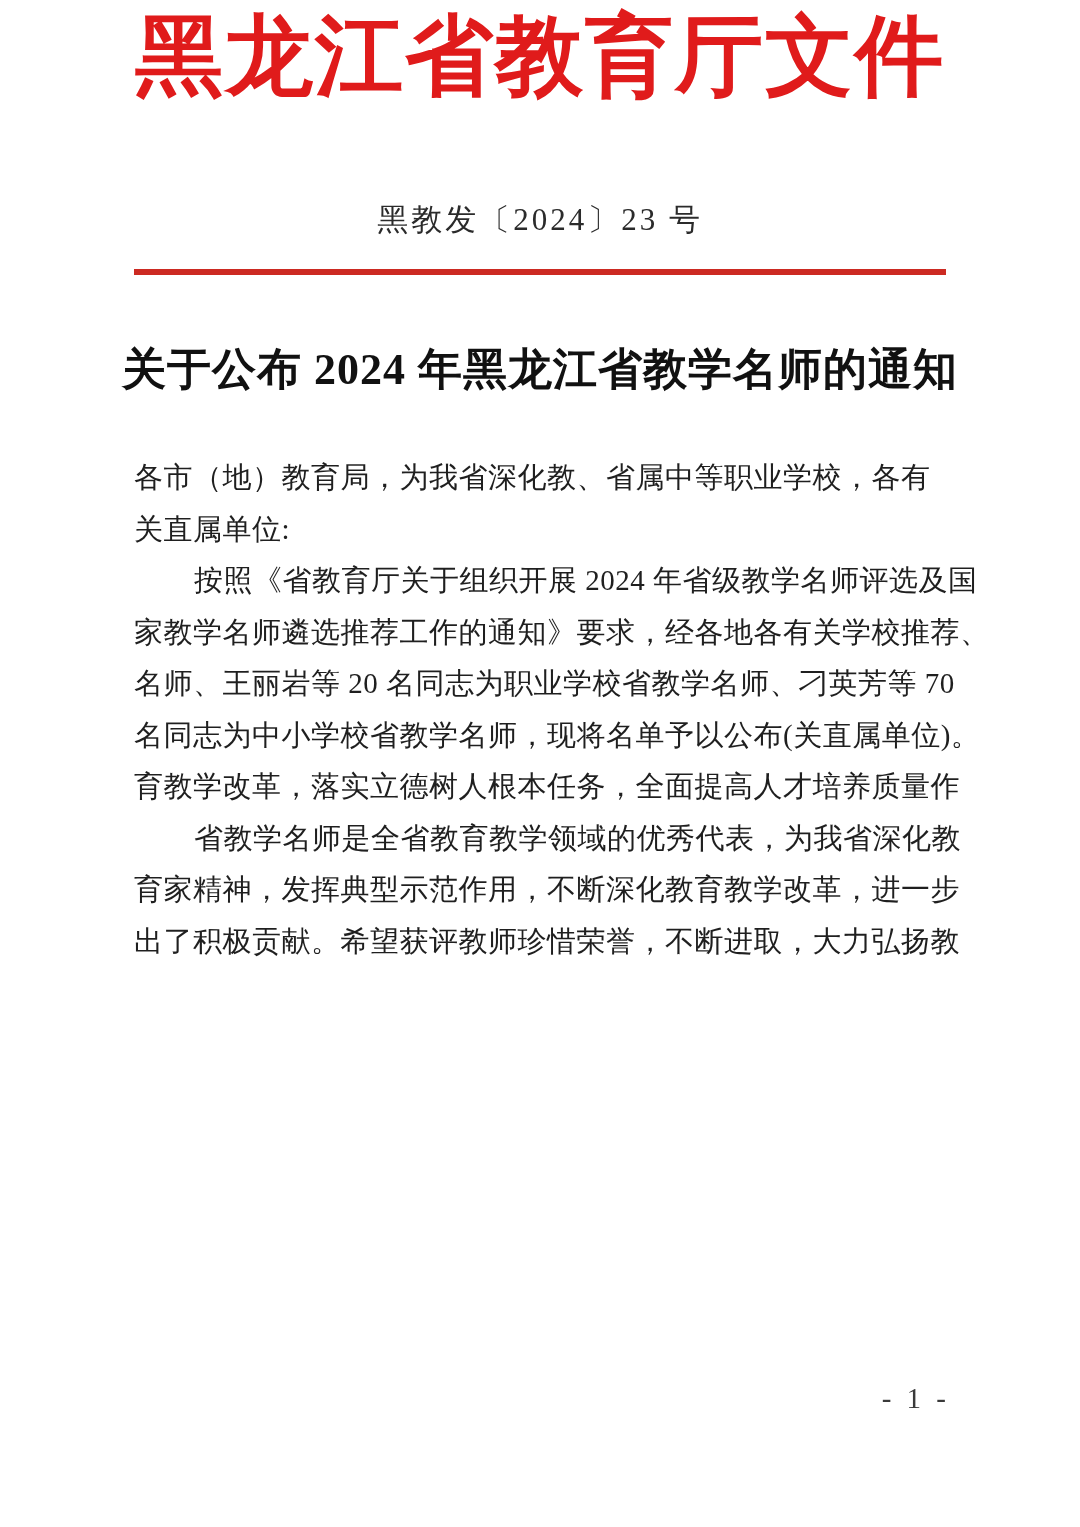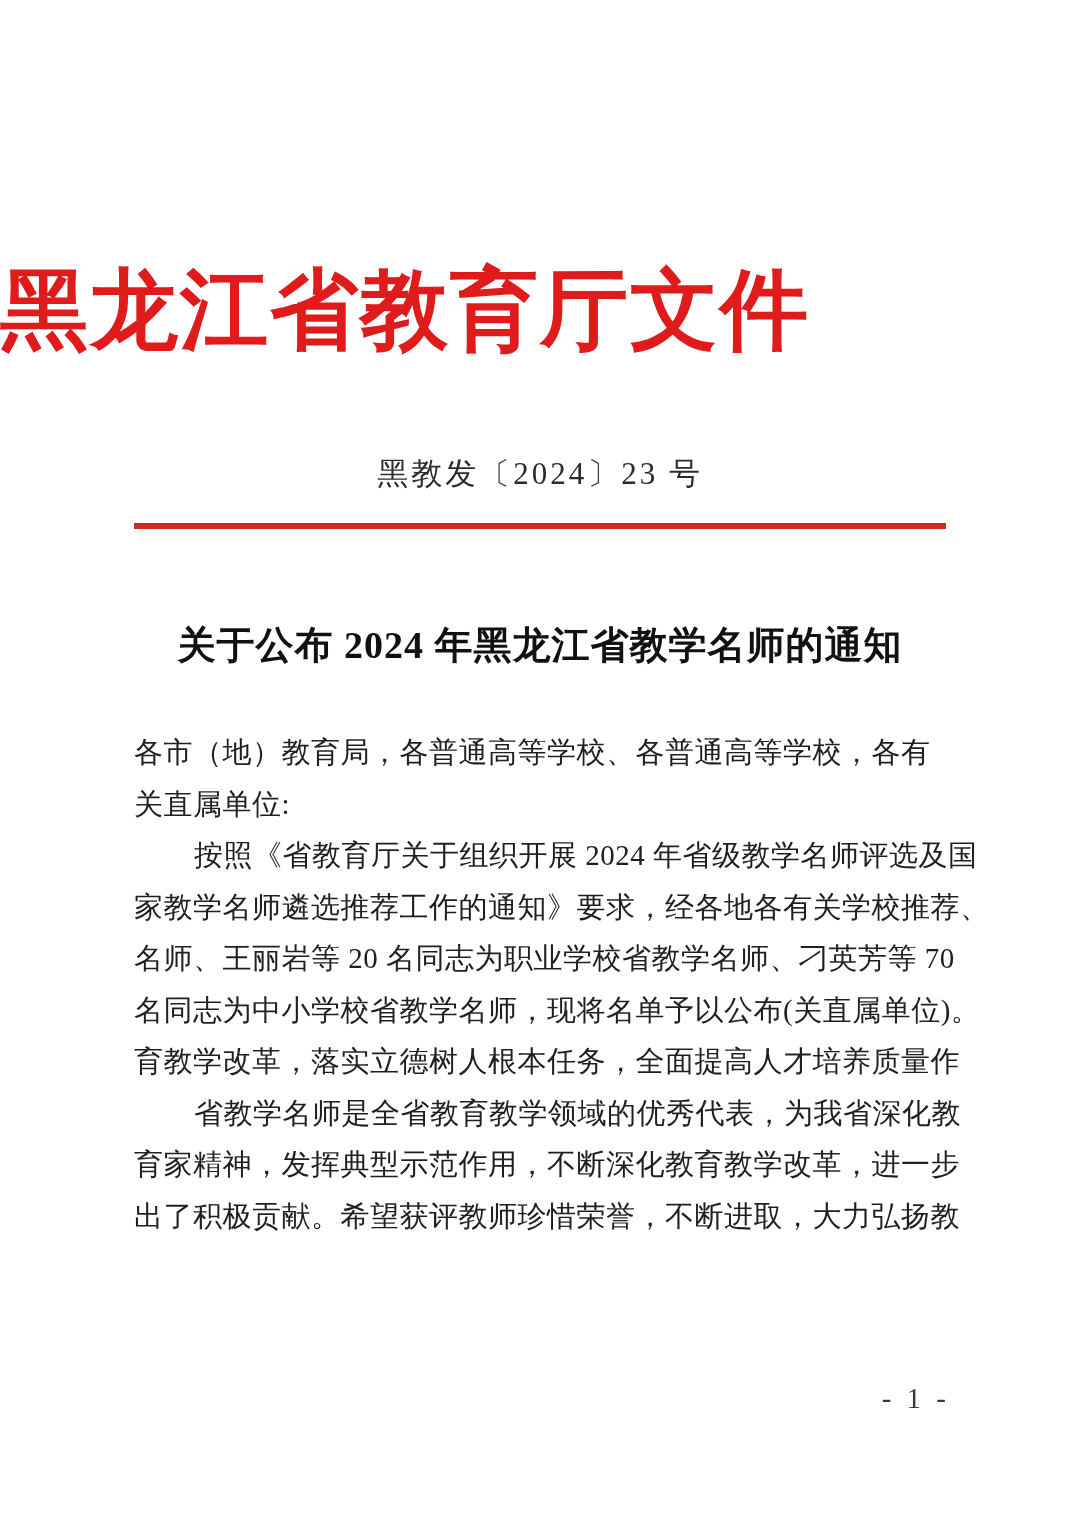--- a/index.html
+++ b/index.html
@@ -14,22 +14,21 @@
     position: relative;
     width: 1080px;
     height: 1527px;
     margin: 0 auto;
     background: #ffffff;
     font-family: "Liberation Serif", "DejaVu Serif", serif;
     color: var(--text-color);
     overflow: hidden;
   }
   .letterhead {
-    padding-top: 254px;
-    text-align: left;
+    text-align: center;
   }
   .letterhead-title {
     font-size: 88px;
     font-weight: bold;
     line-height: 1.3;
     letter-spacing: 2px;
     color: var(--header-red);
     white-space: nowrap;
   }
   .doc-number {
@@ -41,23 +40,23 @@
     color: #2b2b2b;
     white-space: nowrap;
   }
   .red-divider {
     width: 812px;
     height: 6px;
     margin: 27px auto 0 auto;
     background: var(--divider-red);
   }
   .notice-title {
-    margin-top: 88px;
+    margin-top: 67px;
     text-align: center;
-    font-size: 38px;
+    font-size: 44px;
     font-weight: bold;
     line-height: 56px;
     letter-spacing: 1px;
     color: #111111;
     white-space: nowrap;
   }
   .body-text {
     width: 812px;
     margin: 54px auto 0 auto;
     font-size: 29px;
@@ -91,21 +90,21 @@
     <div class="letterhead-title">黑龙江省教育厅文件</div>
   </div>
 
   <div class="doc-number">黑教发〔2024〕23 号</div>
 
   <div class="red-divider"></div>
 
   <div class="notice-title">关于公布 2024 年黑龙江省教学名师的通知</div>
 
   <div class="body-text">
-    <div class="body-line">各市（地）教育局，各普通高等学校、各普通高等学校，各有</div>
+    <div class="body-line">各市（地）教育局，为我省深化教、省属中等职业学校，各有</div>
     <div class="body-line">关直属单位:</div>
     <div class="body-line indent">按照《省教育厅关于组织开展 2024 年省级教学名师评选及国</div>
     <div class="body-line">家教学名师遴选推荐工作的通知》要求，经各地各有关学校推荐、</div>
     <div class="body-line">名师、王丽岩等 20 名同志为职业学校省教学名师、刁英芳等 70</div>
     <div class="body-line">名同志为中小学校省教学名师，现将名单予以公布(关直属单位)。</div>
     <div class="body-line">育教学改革，落实立德树人根本任务，全面提高人才培养质量作</div>
     <div class="body-line indent">省教学名师是全省教育教学领域的优秀代表，为我省深化教</div>
     <div class="body-line">育家精神，发挥典型示范作用，不断深化教育教学改革，进一步</div>
     <div class="body-line">出了积极贡献。希望获评教师珍惜荣誉，不断进取，大力弘扬教</div>
   </div>

